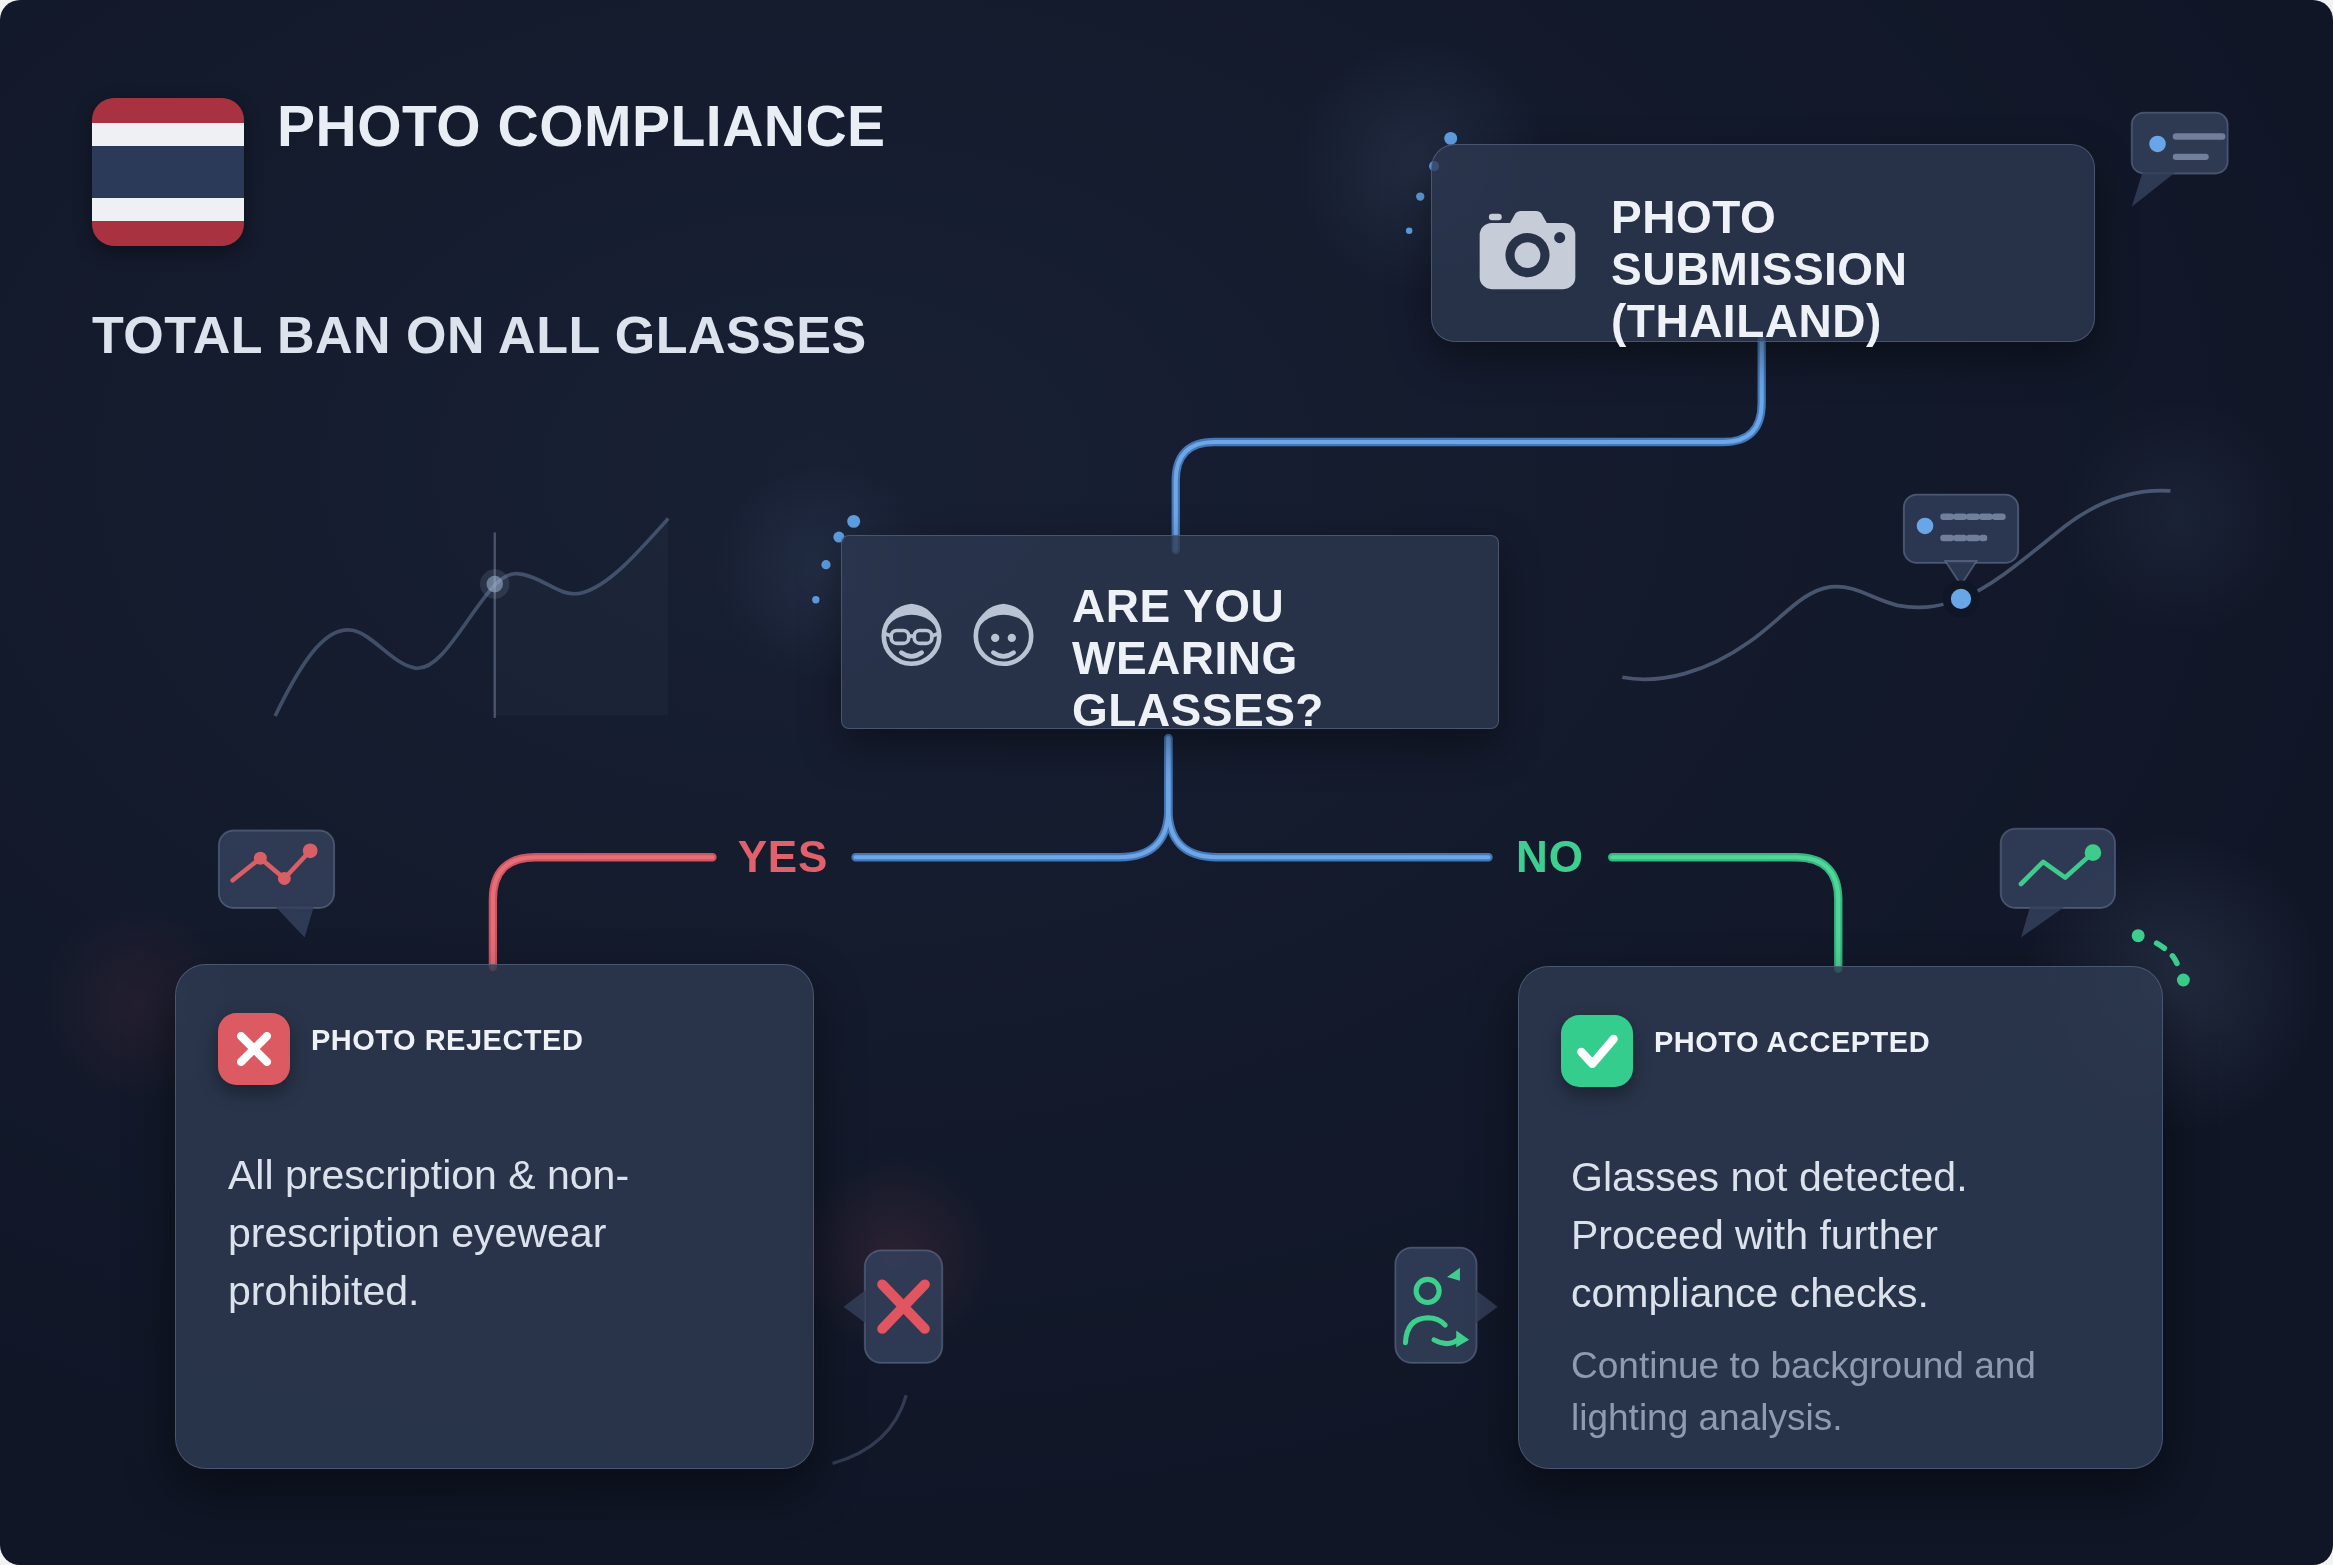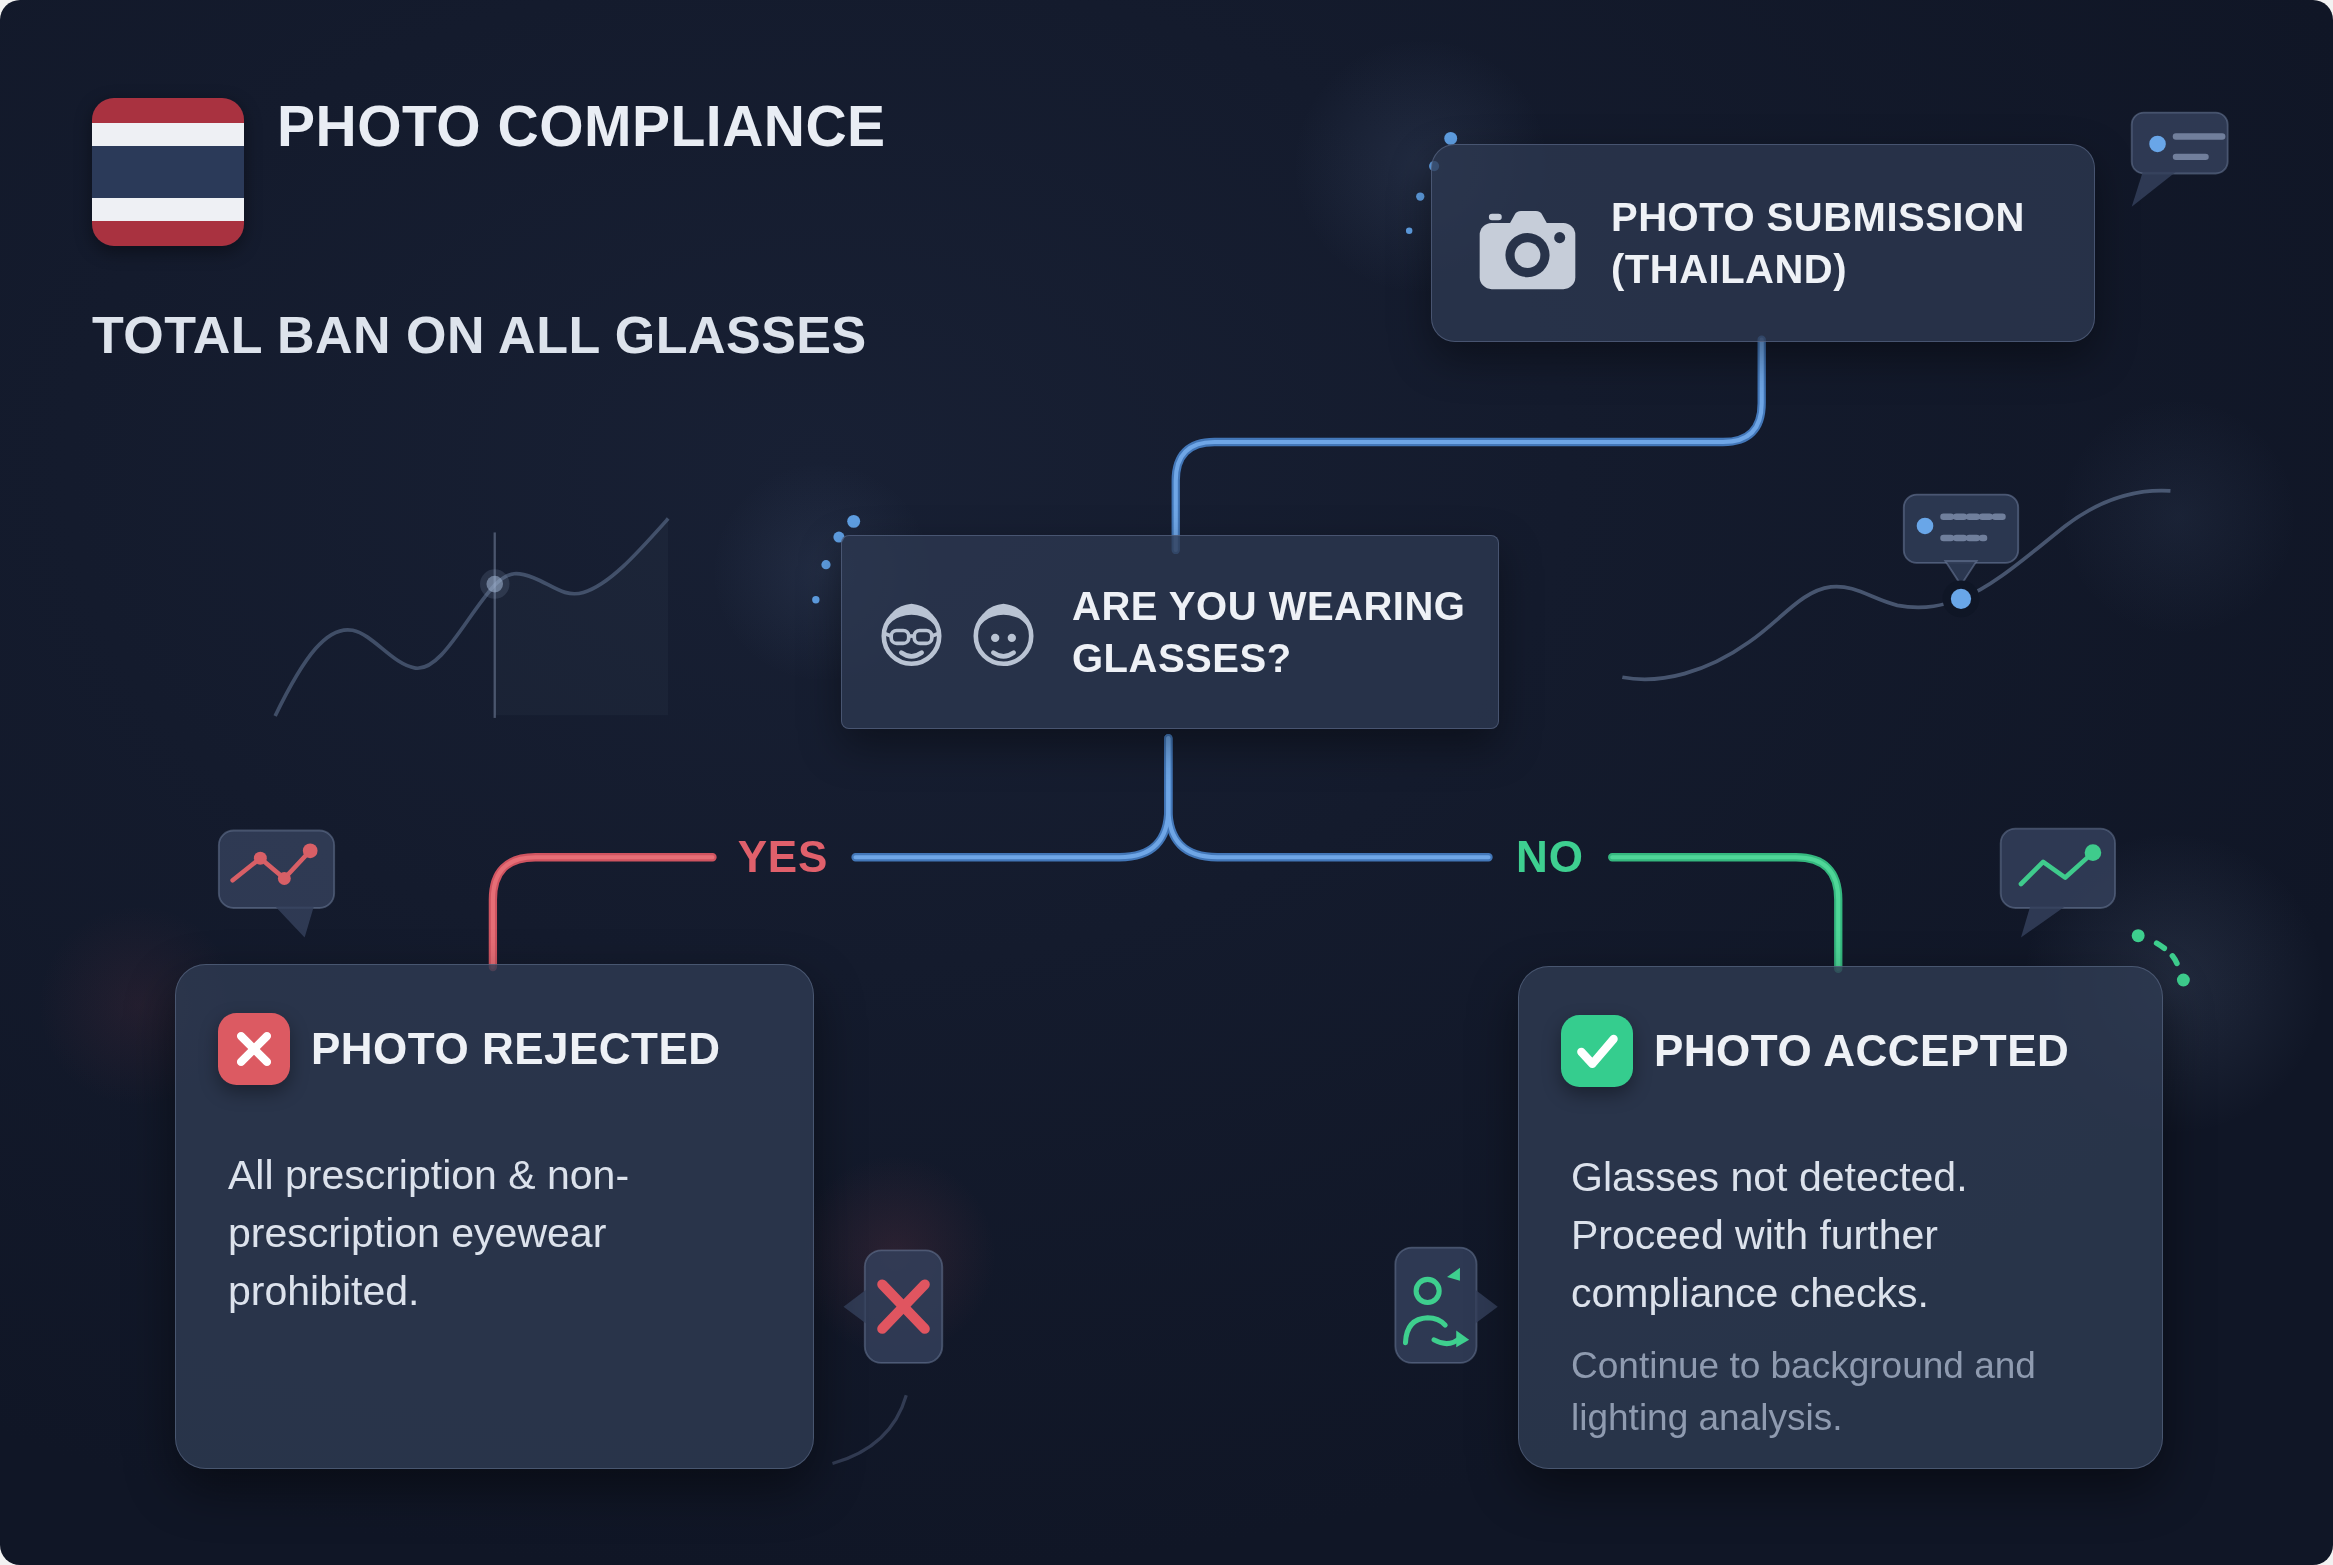--- a/index.html
+++ b/index.html
@@ -34,37 +34,37 @@
   }
 
   
   .node{
     background:rgba(45,57,81,.78);
     border:1.8px solid rgba(100,115,146,.55);
     border-radius:24px;
     box-shadow:0 16.6px 41px rgba(0,0,0,.38);
   }
   .node-label{
-    position:absolute;color:#eef1f6;font-weight:700;font-size:40px;line-height:52px;letter-spacing:0.5px;
+    position:absolute;color:#eef1f6;font-weight:700;font-size:46px;line-height:52px;letter-spacing:0.5px;
   }
 
   
   .card{
     background:rgba(46,58,82,.82);
     border:1.8px solid rgba(104,119,150,.5);
     border-radius:31px;
     box-shadow:0 20px 50px rgba(0,0,0,.45);
   }
   .badge{
     position:absolute;left:42px;top:48px;width:72px;height:72px;border-radius:18.5px;
     box-shadow:0 7.4px 18.5px rgba(0,0,0,.35);
   }
   .card-title{
     position:absolute;left:135px;top:59px;
-    font-size:44px;font-weight:600;letter-spacing:0.5px;color:#eef1f6;
+    font-size:29px;font-weight:600;letter-spacing:0.5px;color:#eef1f6;
   }
   .card-body{
     position:absolute;left:52px;top:181px;width:550px;
     font-size:41px;line-height:58px;color:#dce2ec;
   }
   .card-note{
     position:absolute;left:52px;top:373px;width:550px;
     font-size:37px;line-height:52px;color:#8f9bb0;
   }
 

